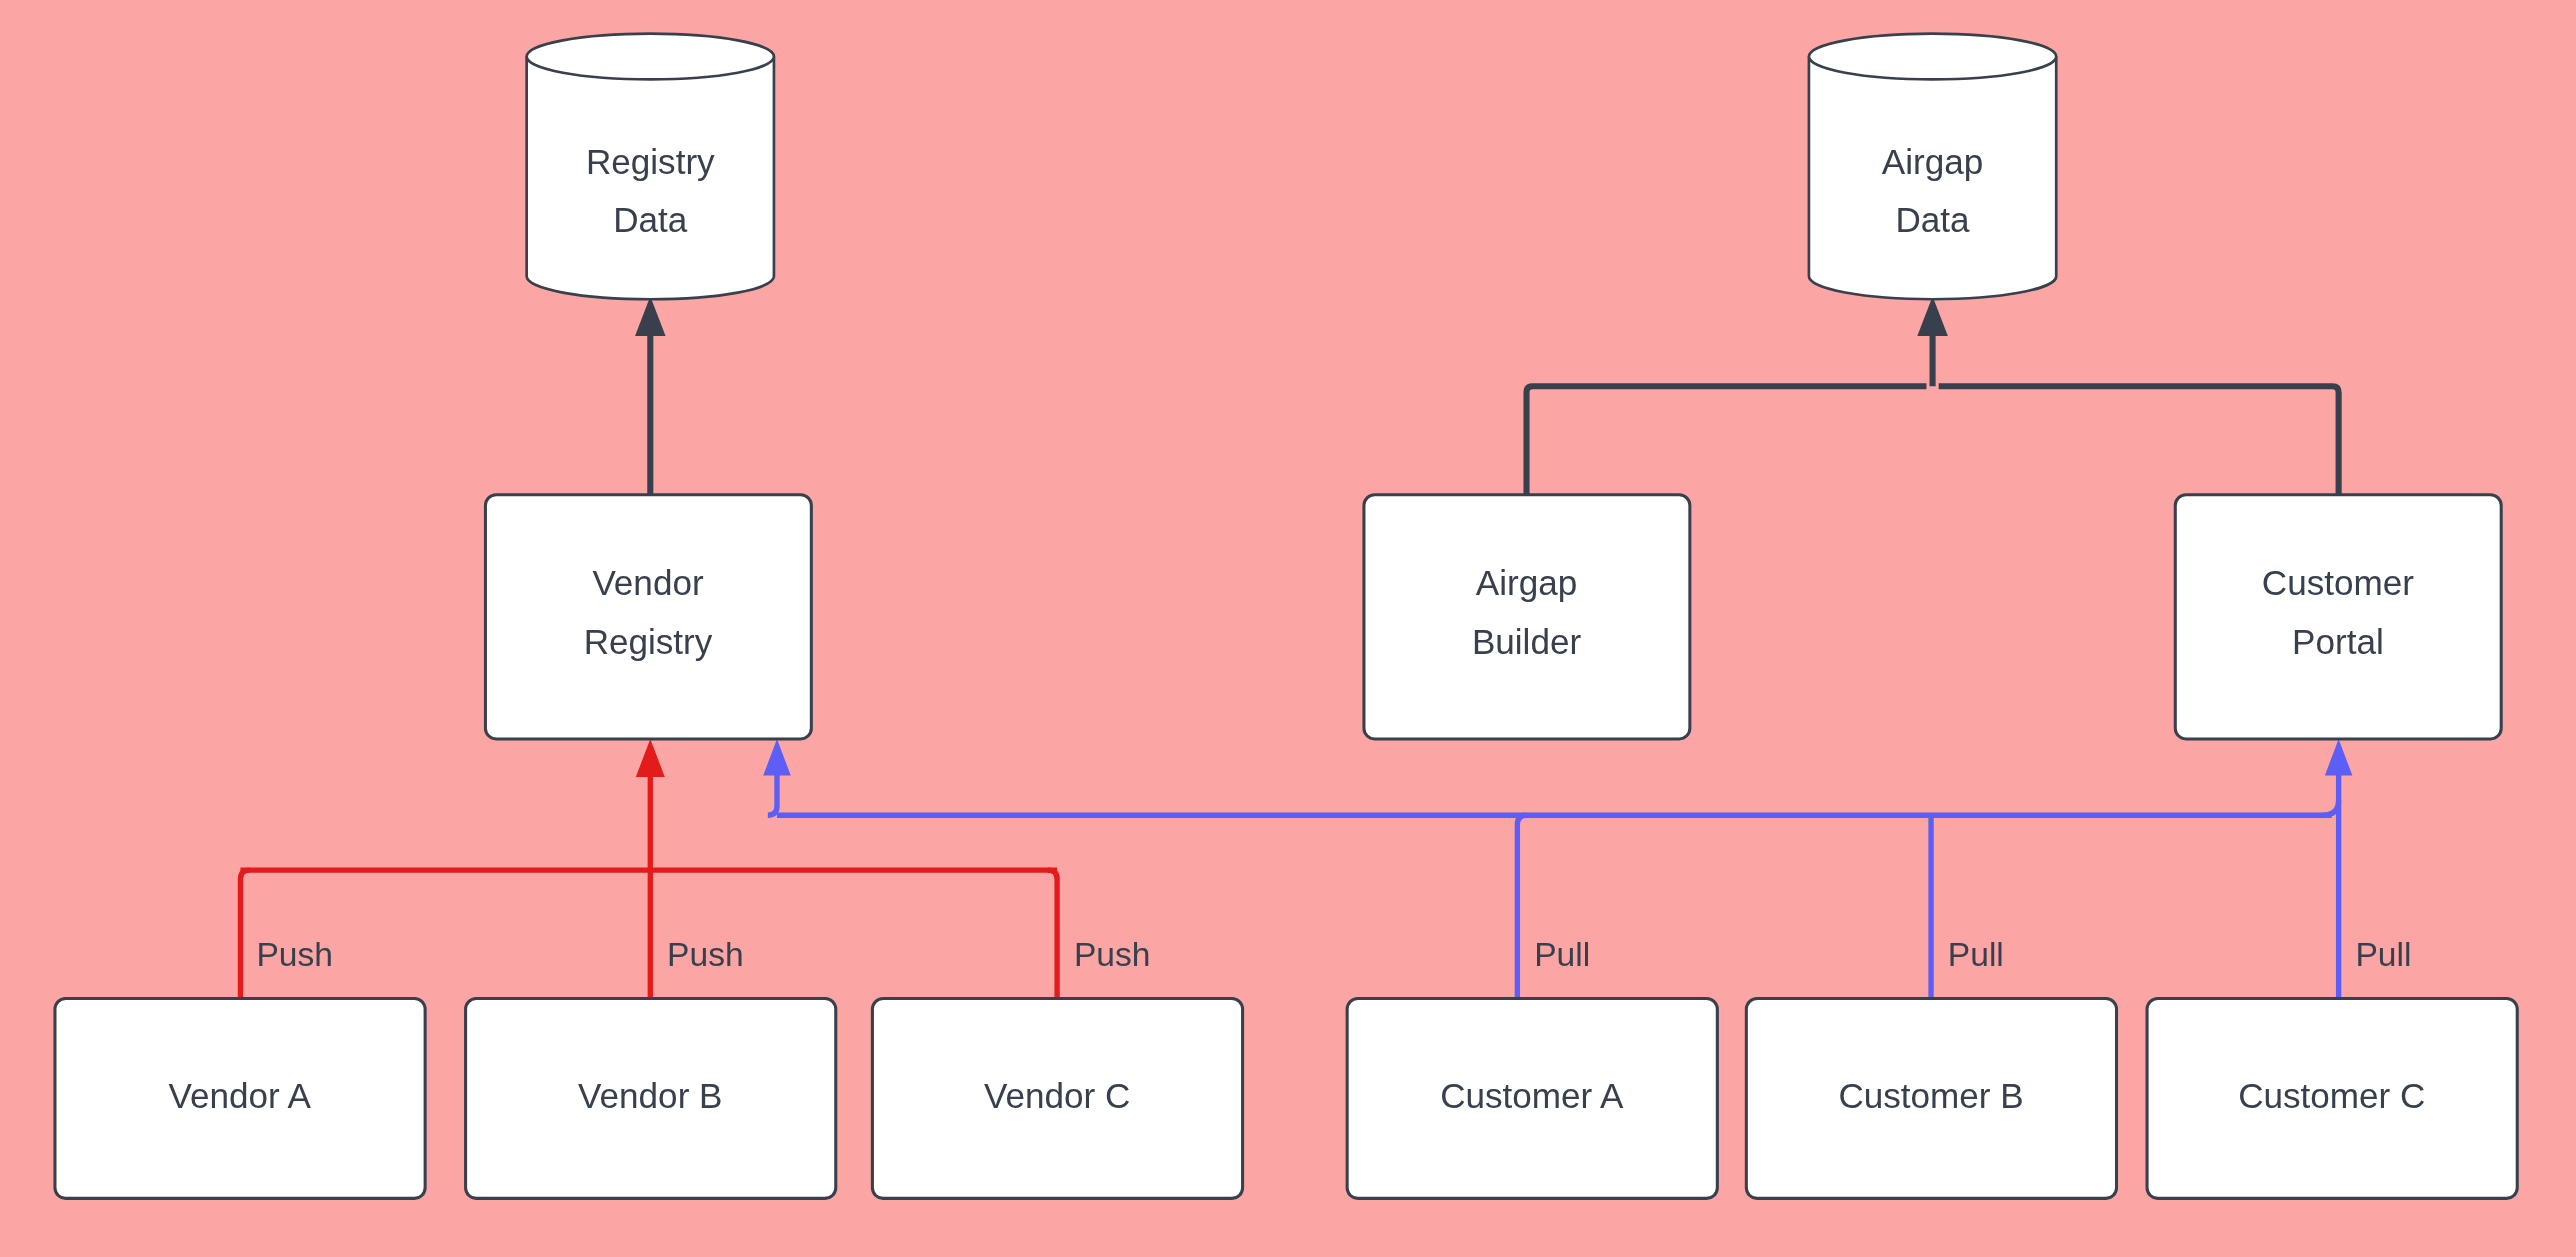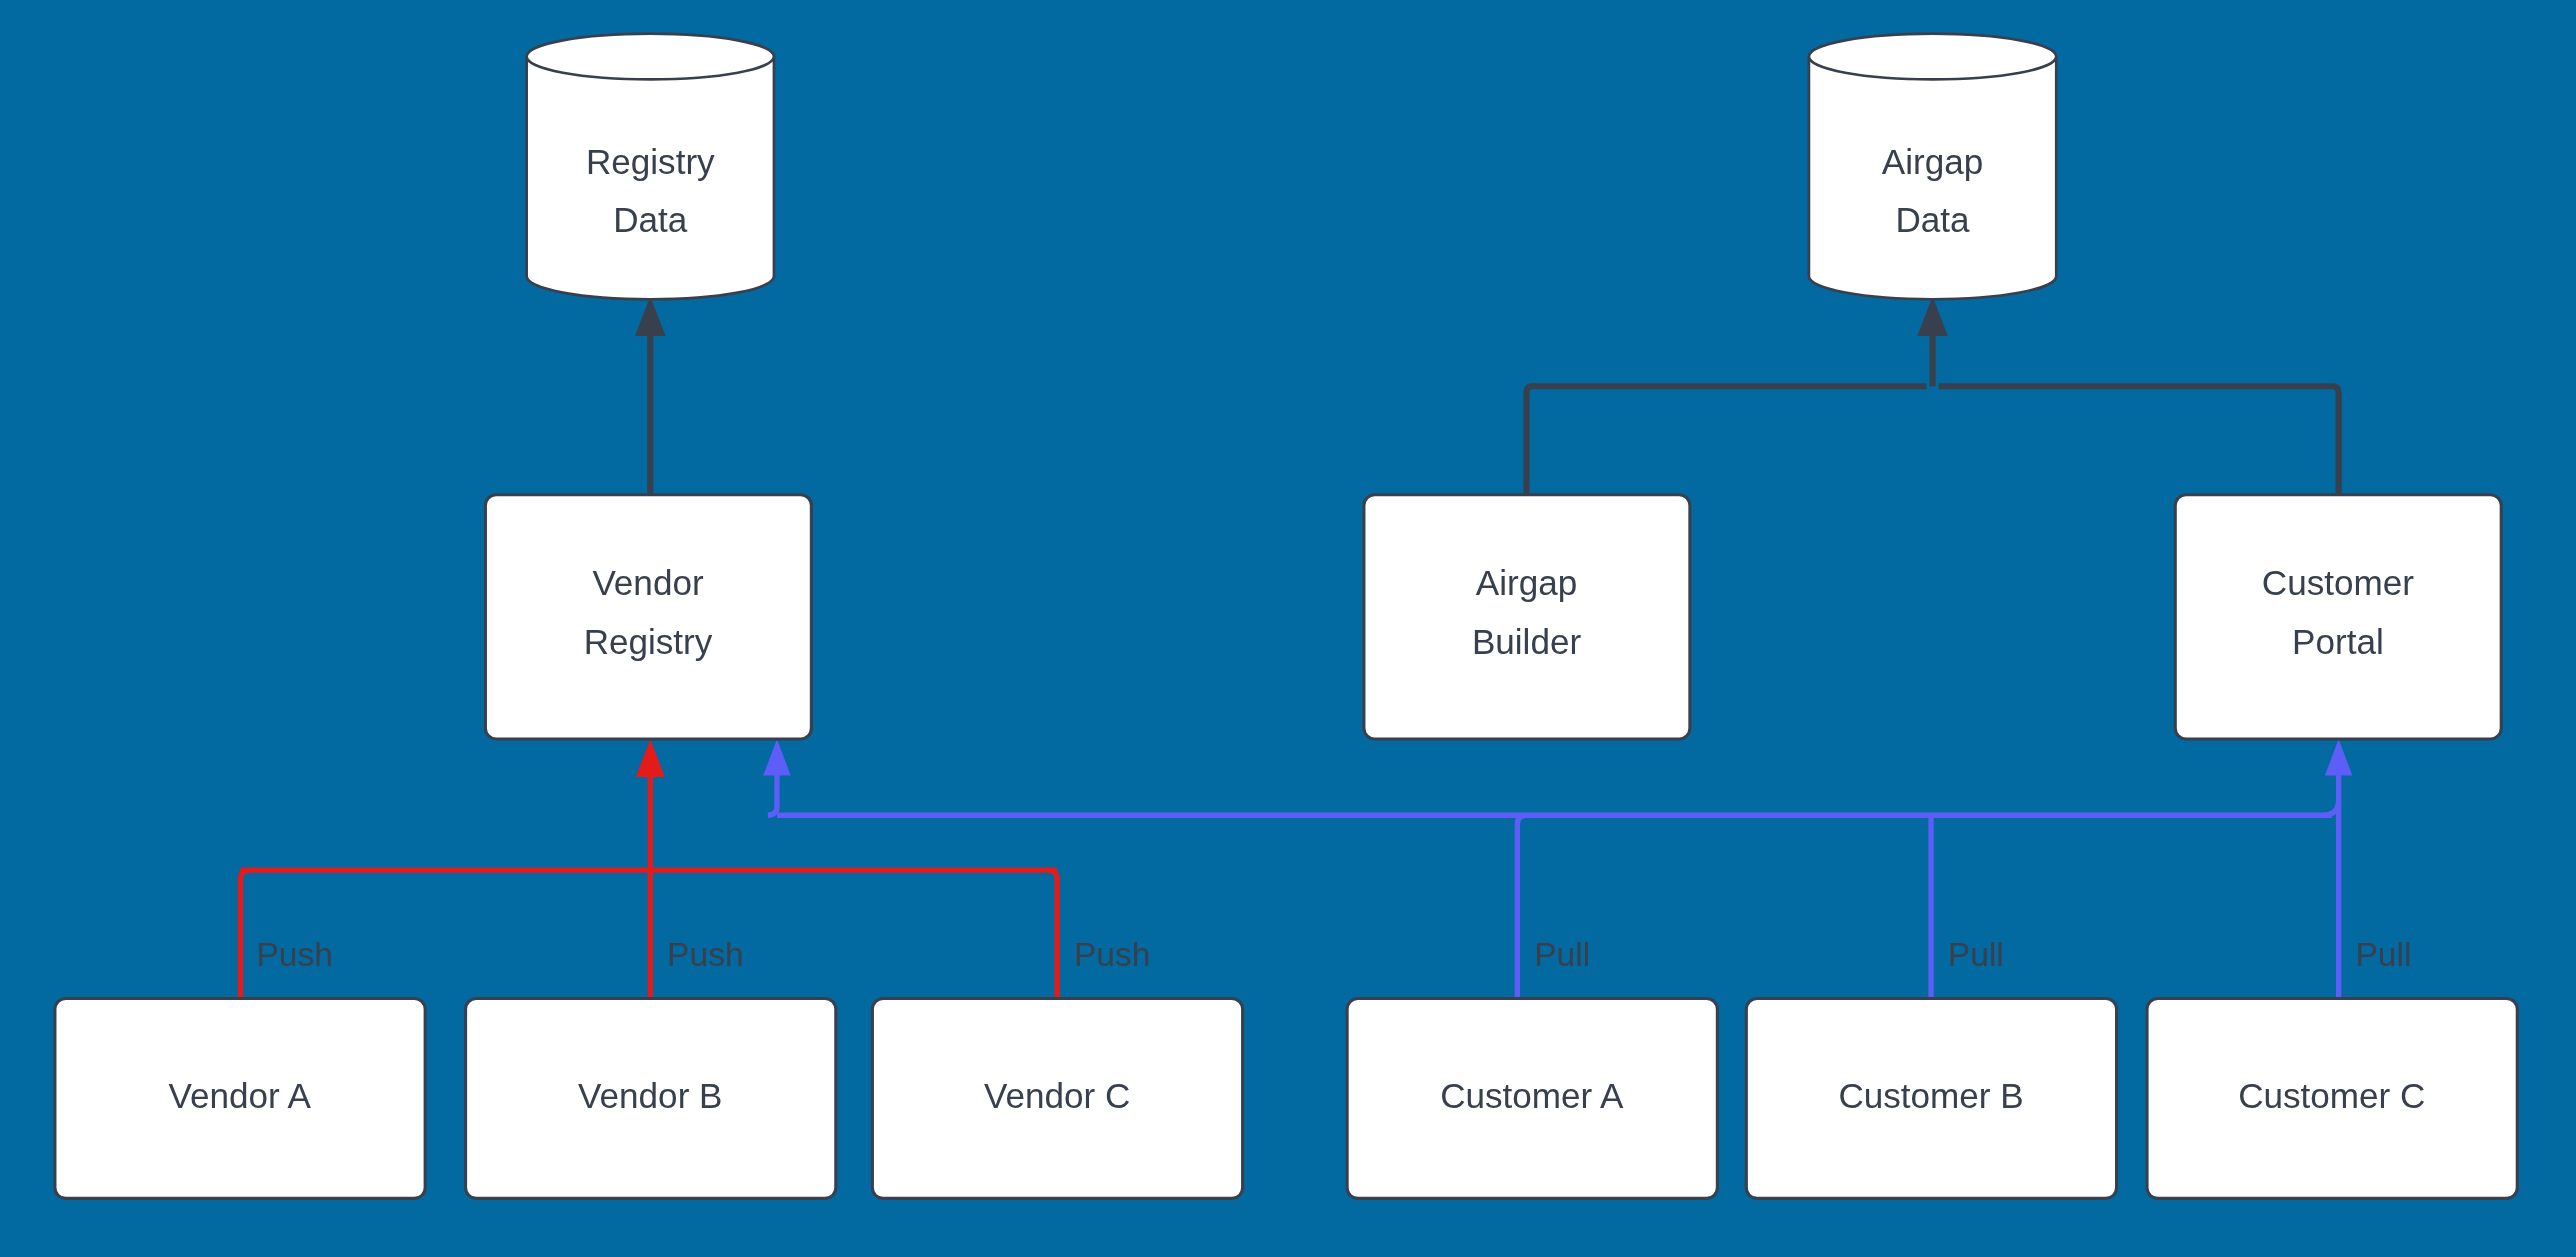--- a/index.html
+++ b/index.html
@@ -7,21 +7,21 @@
     padding: 0;
     background: #ffffff;
   }
   body {
     font-family: "Liberation Sans", sans-serif;
   }
   #stage {
     position: relative;
     width: 2576px;
     height: 1258px;
-    background: #0369a1;
+    background: #fca5a5;
     overflow: hidden;
   }
   #stage svg.layer {
     position: absolute;
     left: 0;
     top: 0;
     width: 2576px;
     height: 1258px;
   }
   .node-text {

